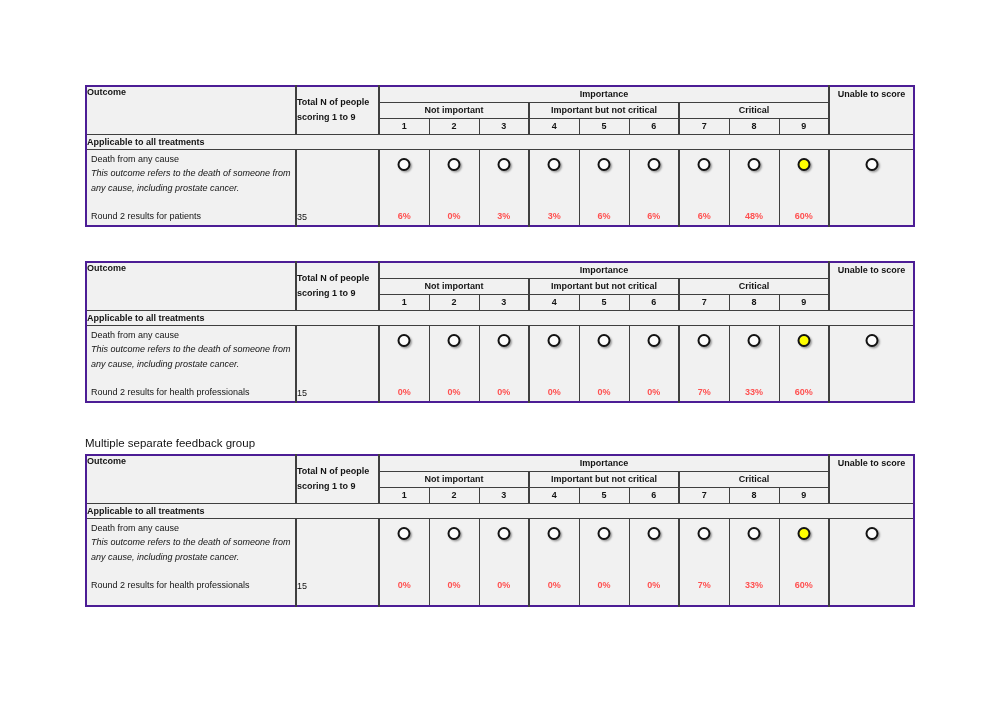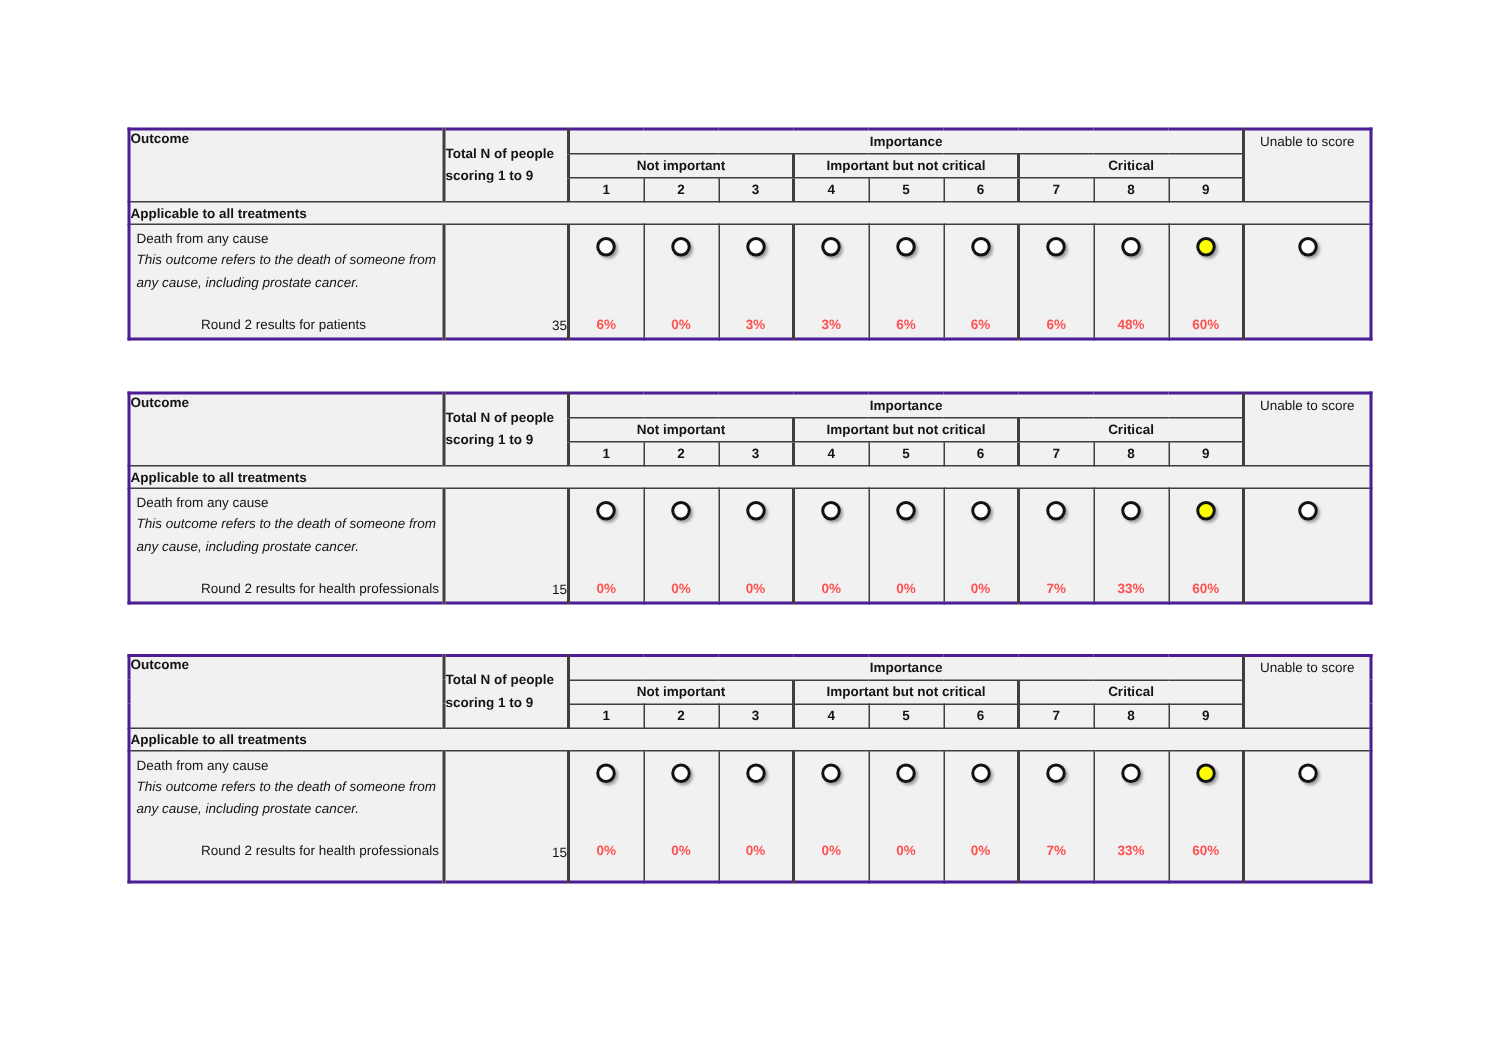--- a/index.html
+++ b/index.html
@@ -39,29 +39,29 @@
   tr.dr td { height: 75px; vertical-align: top; }
   tr.dr.tall td { height: 88px; }
   .table-cut { border-bottom: none; }
   .table-cut tr.dr td { border-bottom: none; }
 
   td.bl2 { border-left-width: 2px; }
 
   .outcome-h { vertical-align: top; text-align: left; font-weight: 700; padding: 2px 4px; }
   .totaln-h { text-align: left; font-weight: 700; vertical-align: middle; line-height: 15px; padding: 0 6px; }
   .importance-h, .group-h, .num-h { text-align: center; font-weight: 700; }
-  .unable-h { text-align: center; font-weight: 400; vertical-align: top; line-height: 15px; padding: 1px 8px 0 8px; }
+  .unable-h { text-align: center; font-weight: 700; vertical-align: top; line-height: 15px; padding: 1px 8px 0 8px; }
   .applicable-cell { font-weight: 700; text-align: left; padding: 1px 4px; }
 
   .cell-inner { position: relative; height: 75px; width: 100%; }
   .outcome-inner { padding: 2px 4px; }
   .outcome-title { line-height: 14px; }
   .outcome-desc { font-style: italic; line-height: 15px; margin: 0; max-width: 202px; }
-  .row-label { position: absolute; top: 60px; left: 4px; white-space: nowrap; line-height: 12px; margin-left: 43px; }
-  .n-value { position: absolute; top: 61px; left: 0; width: 100%; text-align: right; line-height: 12px; }
+  .row-label { position: absolute; top: 60px; left: 4px; white-space: nowrap; line-height: 12px; }
+  .n-value { position: absolute; top: 61px; left: 0; width: 100%; text-align: left; line-height: 12px; }
 
   .radio {
     position: absolute;
     top: 8px;
     left: 50%;
     transform: translateX(-50%);
     width: 13px;
     height: 13px;
     border: 2px solid #121212;
     border-radius: 50%;
@@ -317,20 +317,21 @@
               <div class="cell-inner">
                 <span class="radio"></span>
               </div>
             </td>
       </tr>
     </tbody>
       </table>
   </section>
 
   <section class="feedback-section" style="top:436px">
+    <h2 class="section-title">Multiple separate feedback group</h2>
     <table class="score-table table-cut">
       <colgroup>
         <col style="width:210px">
           <col style="width:83px">
         <col style="width:50px">
           <col style="width:50px">
           <col style="width:50px">
         <col style="width:50px">
           <col style="width:50px">
           <col style="width:50px">

